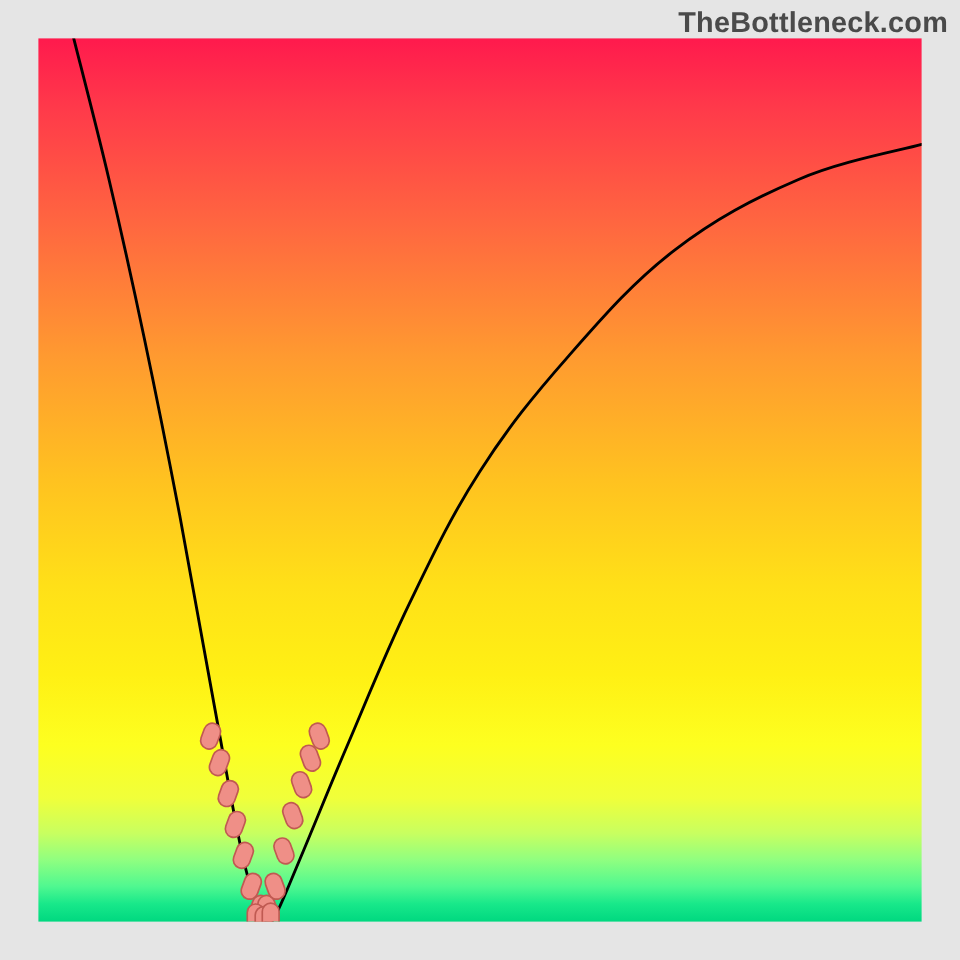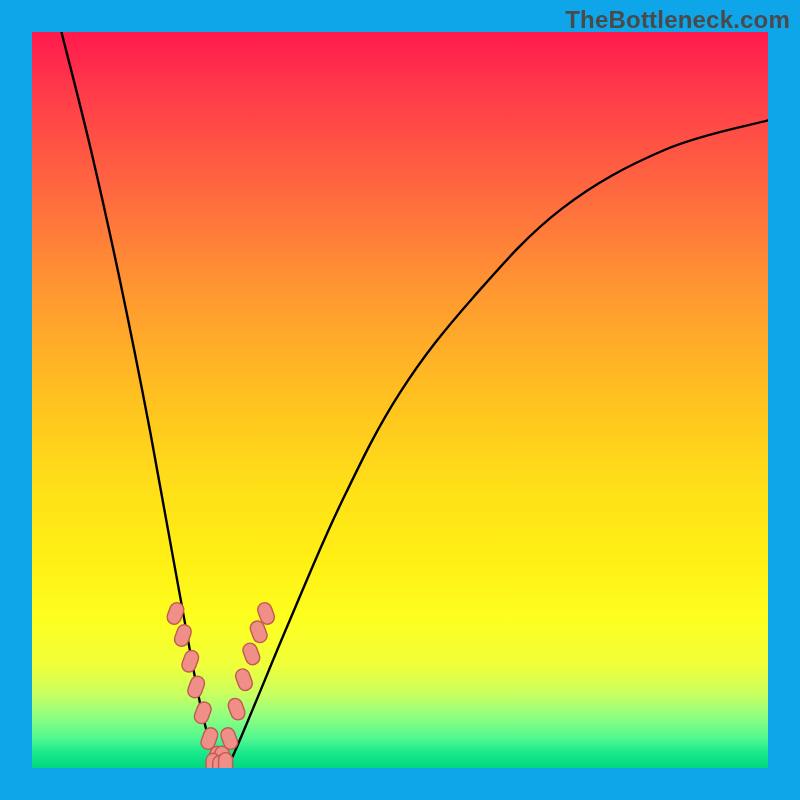--- a/index.html
+++ b/index.html
@@ -10,21 +10,21 @@
     background: #000;
     font-family: Arial, Helvetica, sans-serif;
     overflow: hidden;
   }
   .frame {
     position: absolute;
     left: 0;
     top: 0;
     width: 800px;
     height: 800px;
-    background: #0ea5e9;
+    background: #e5e5e5;
   }
   .plot {
     position: absolute;
     left: 32px;
     top: 32px;
     width: 736px;
     height: 736px;
     background: linear-gradient(to bottom,
       #ff1a4d 0%,
       #ff3a4a 8%,

